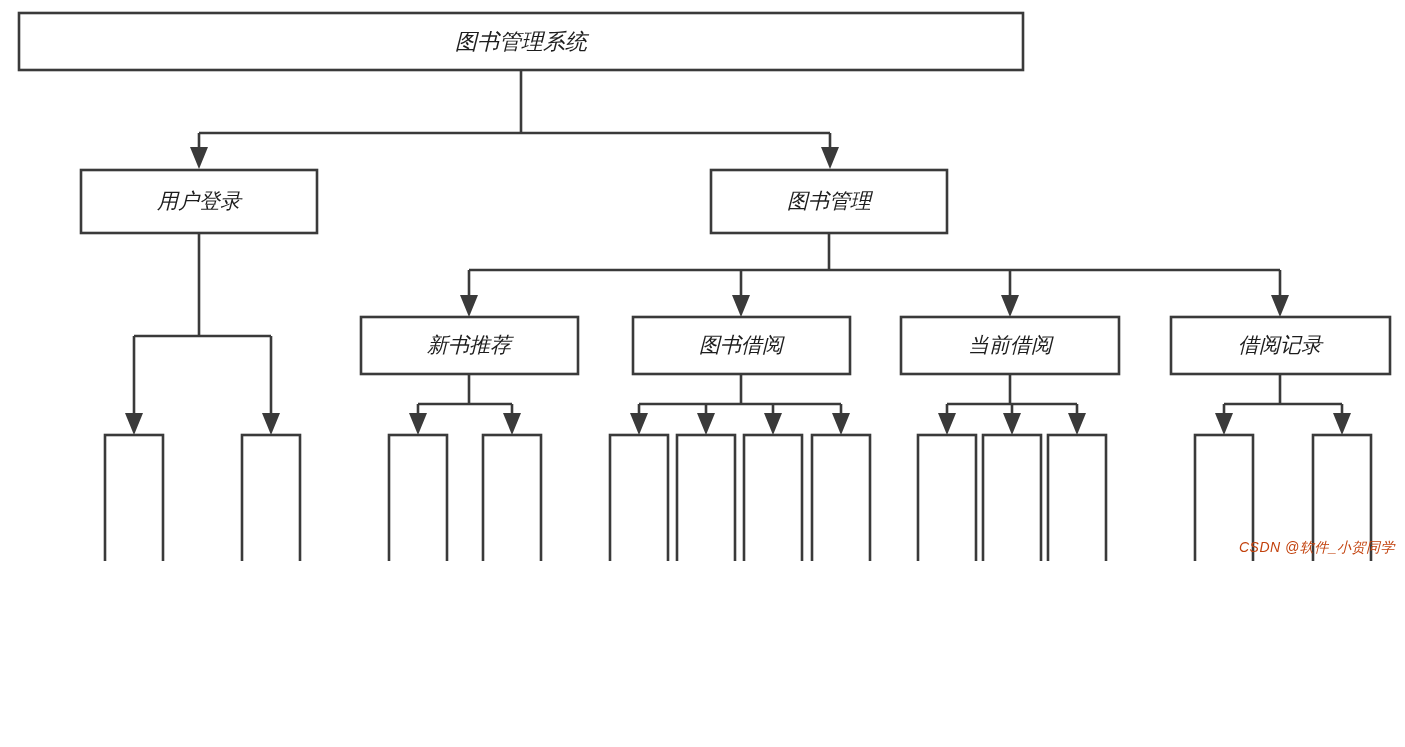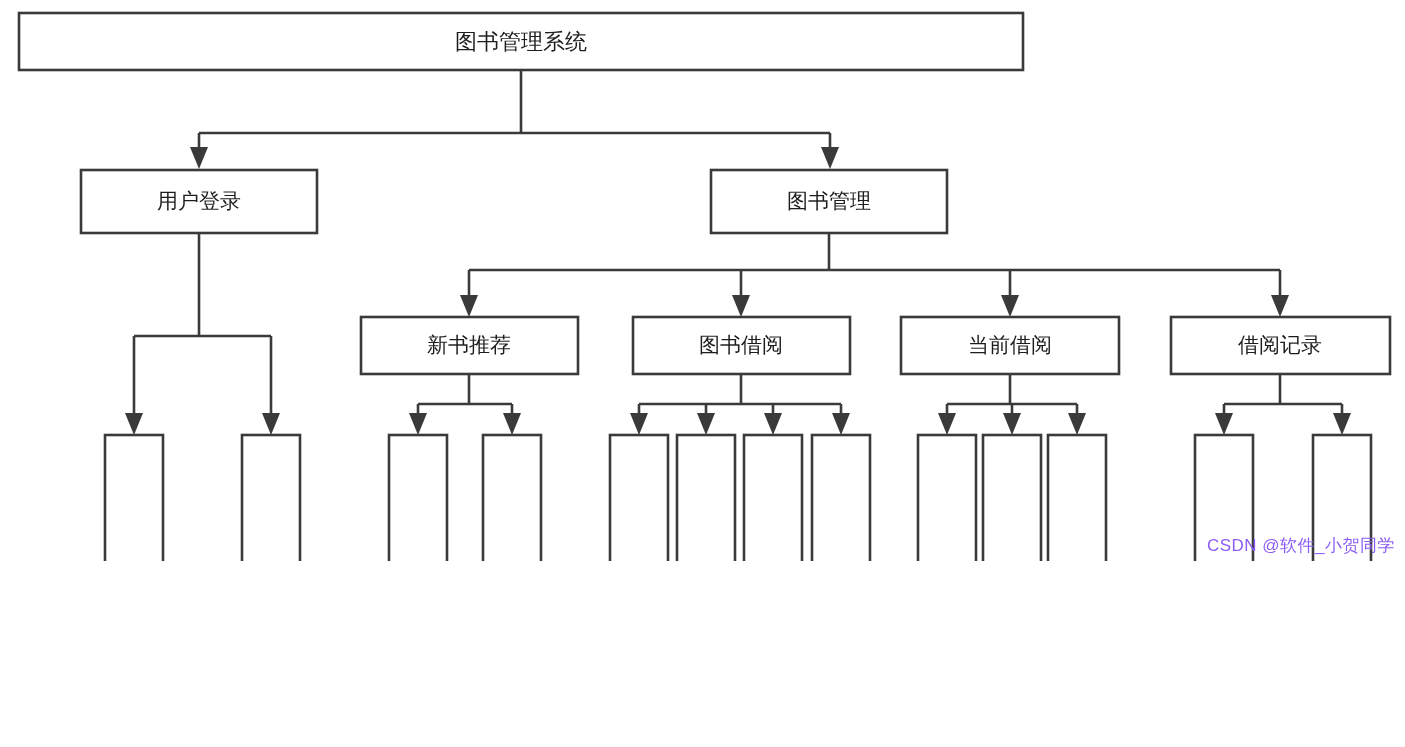--- a/index.html
+++ b/index.html
@@ -10,20 +10,21 @@
   }
   body {
     font-family: "Liberation Sans", "DejaVu Sans", sans-serif;
   }
   #diagram-root {
     position: relative;
     width: 1405px;
     height: 561px;
     background: #ffffff;
     overflow: hidden;
+    font-style: italic;
   }
   svg.diagram-canvas {
     position: absolute;
     left: 0;
     top: 0;
     width: 1405px;
     height: 747px;
     display: block;
   }
   .node-box {
@@ -65,22 +66,22 @@
     display: flex;
     align-items: center;
     justify-content: center;
     pointer-events: none;
   }
   .watermark {
     position: absolute;
     right: 10px;
     bottom: 4px;
     font-family: "Liberation Sans", "DejaVu Sans", sans-serif;
-    font-size: 17px;
-    color: #8b5cf6;
+    font-size: 14px;
+    color: #c2410c;
     letter-spacing: 0.5px;
     white-space: nowrap;
   }
 </style>
 </head>
 <body>
 
 <div id="diagram-root">
 
   <svg class="diagram-canvas" viewBox="0 0 1405 747">

